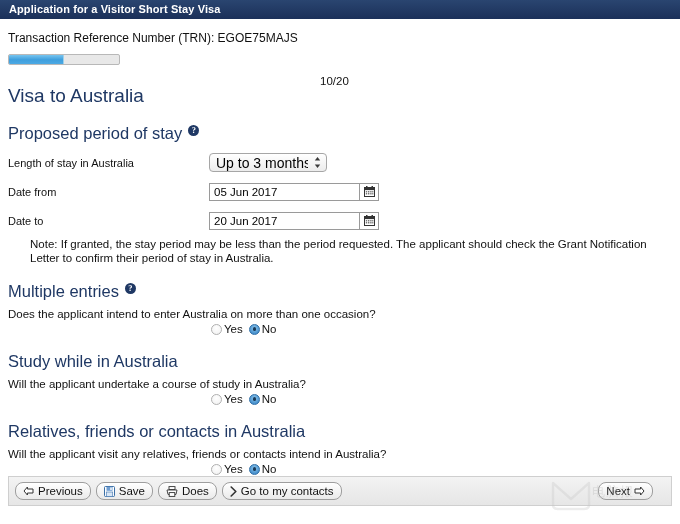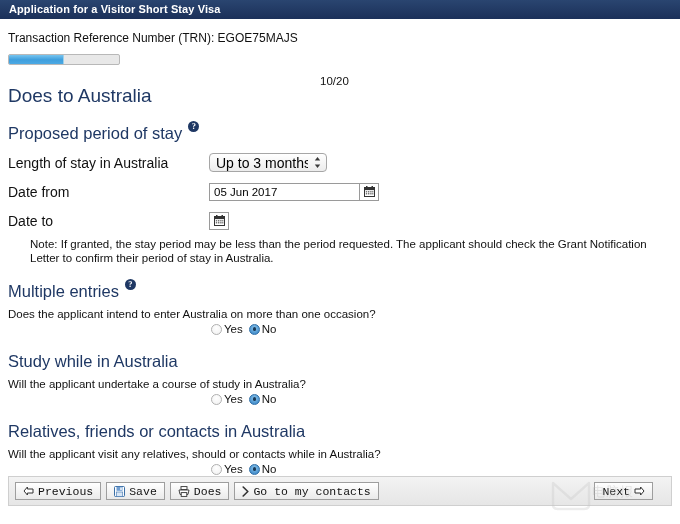--- a/index.html
+++ b/index.html
@@ -80,21 +80,21 @@
     line-height: 22px;
   }
 
   h2.section-title {
     font-size: 16.5px;
     font-weight: normal;
     color: #1f3864;
     margin: 17px 0 0 0;
     line-height: 19px;
     display: flex;
-    align-items: flex-start;
+    align-items: center;
     gap: 6px;
   }
 
   .help-icon {
     display: inline-block;
     width: 11px;
     height: 11px;
     border-radius: 50%;
     background: #1f3864;
     color: #fff;
@@ -117,21 +117,21 @@
 
   
   .field-row {
     display: flex;
     align-items: center;
     margin-top: 10px;
     height: 19px;
   }
   .field-label {
     width: 201px;
-    font-size: 14px;
+    font-size: 11px;
     color: #111;
     flex: none;
   }
 
   select.sel {
     font-family: "Liberation Sans", sans-serif;
     font-size: 14px;
     width: 118px;
     height: 19px;
     padding: 0 18px 0 6px;
@@ -273,25 +273,24 @@
     display: inline-flex;
     align-items: center;
     gap: 4px;
     height: 18px;
     padding: 0 7px;
     margin-right: 5px;
     font-size: 11.5px;
     color: #111;
     background: linear-gradient(#ffffff, #eaeaea);
     border: 1px solid #9e9e9e;
-    border-radius: 0;
+    border-radius: 8px;
     box-sizing: border-box;
     cursor: pointer;
     white-space: nowrap;
-    font-family: Liberation Mono, monospace;
   }
   .btn-next {
     margin-left: auto;
     margin-right: 12px;
     flex-direction: row;
   }
 
   .icon { flex: none; line-height: 0; display: inline-block; }
 
   
@@ -324,21 +323,21 @@
 
 <div class="content">
 
   <div class="trn">Transaction Reference Number (TRN): EGOE75MAJS</div>
   <div class="pagecount">10/20</div>
 
   <div class="progress-wrap">
     <div class="progress-fill" style="width: 50%;"></div>
   </div>
 
-  <h1 class="page-title">Does to Australia</h1>
+  <h1 class="page-title">Visa to Australia</h1>
 
   <h2 class="section-title">
     <span>Proposed period of stay</span>
     <span class="help-icon">?</span>
   </h2>
 
   <div class="field-row">
     <div class="field-label">Length of stay in Australia</div>
     <span class="select-wrap">
       <select class="sel">
@@ -376,20 +375,21 @@
             </g>
           </svg>
         </span>
       </div>
     </div>
   </div>
 
   <div class="field-row">
     <div class="field-label">Date to</div>
     <div class="date-wrap">
+      <input class="date-input" type="text" value="20 Jun 2017" style="">
       <div class="cal-btn">
         <span class="icon">
           <svg width="11" height="11" viewBox="0 0 11 11">
             <rect x="0.5" y="1.5" width="10" height="9" fill="#ffffff" stroke="#333" stroke-width="1"></rect>
             <rect x="0.5" y="1.5" width="10" height="2.6" fill="#333"></rect>
             <rect x="2" y="0" width="1.5" height="2.2" fill="#333"></rect>
             <rect x="7.5" y="0" width="1.5" height="2.2" fill="#333"></rect>
             <g fill="#555">
               <rect x="1.8" y="5.2" width="1.4" height="1.2"></rect>
               <rect x="4.0" y="5.2" width="1.4" height="1.2"></rect>
@@ -435,21 +435,21 @@
     </span>
     <span class="radio-item">
       <span class="radio checked"></span>
       <span class="radio-label">No</span>
     </span>
   </div>
 
   <h2 class="section-title">
     <span>Relatives, friends or contacts in Australia</span>
   </h2>
-  <div class="question">Will the applicant visit any relatives, should or contacts while in Australia?</div>
+  <div class="question">Will the applicant visit any relatives, friends or contacts intend in Australia?</div>
   <div class="radio-row">
     <span class="radio-item">
       <span class="radio"></span>
       <span class="radio-label">Yes</span>
     </span>
     <span class="radio-item">
       <span class="radio checked"></span>
       <span class="radio-label">No</span>
     </span>
   </div>

